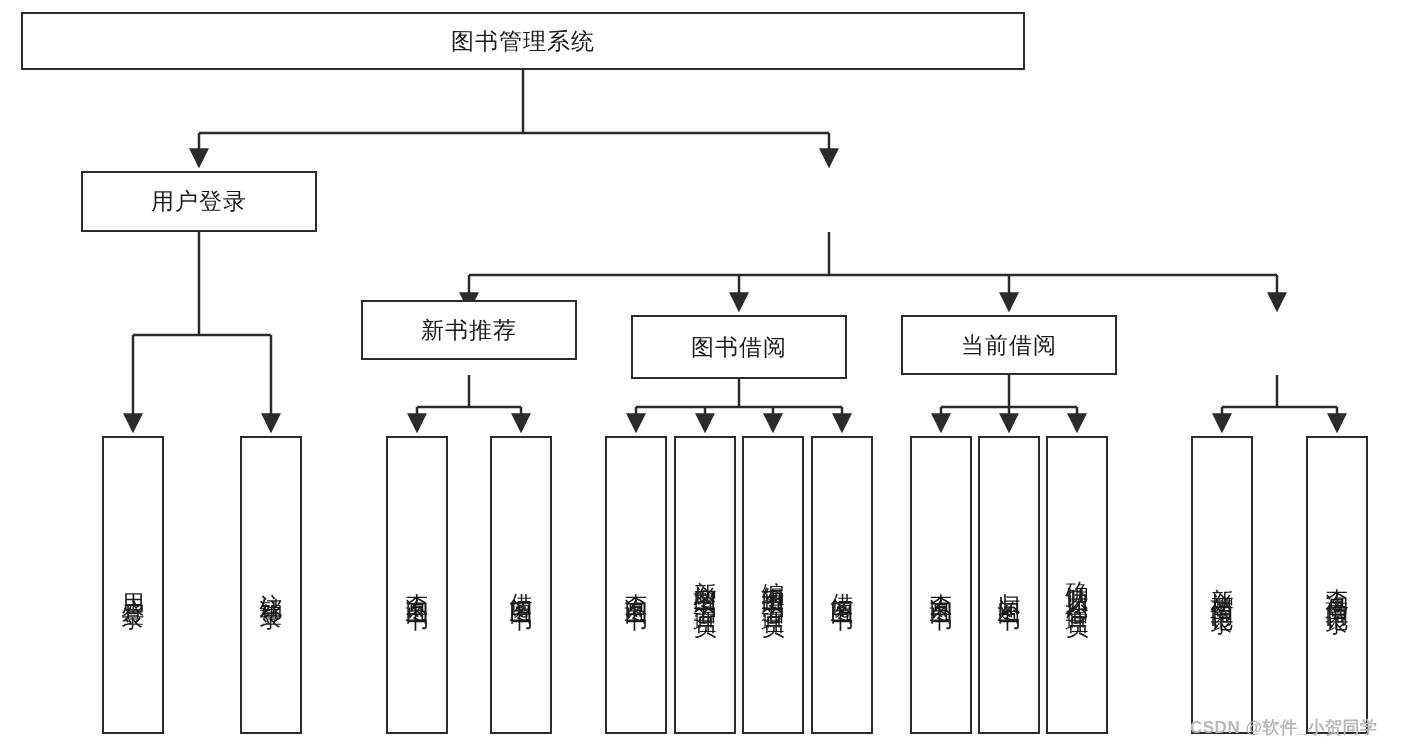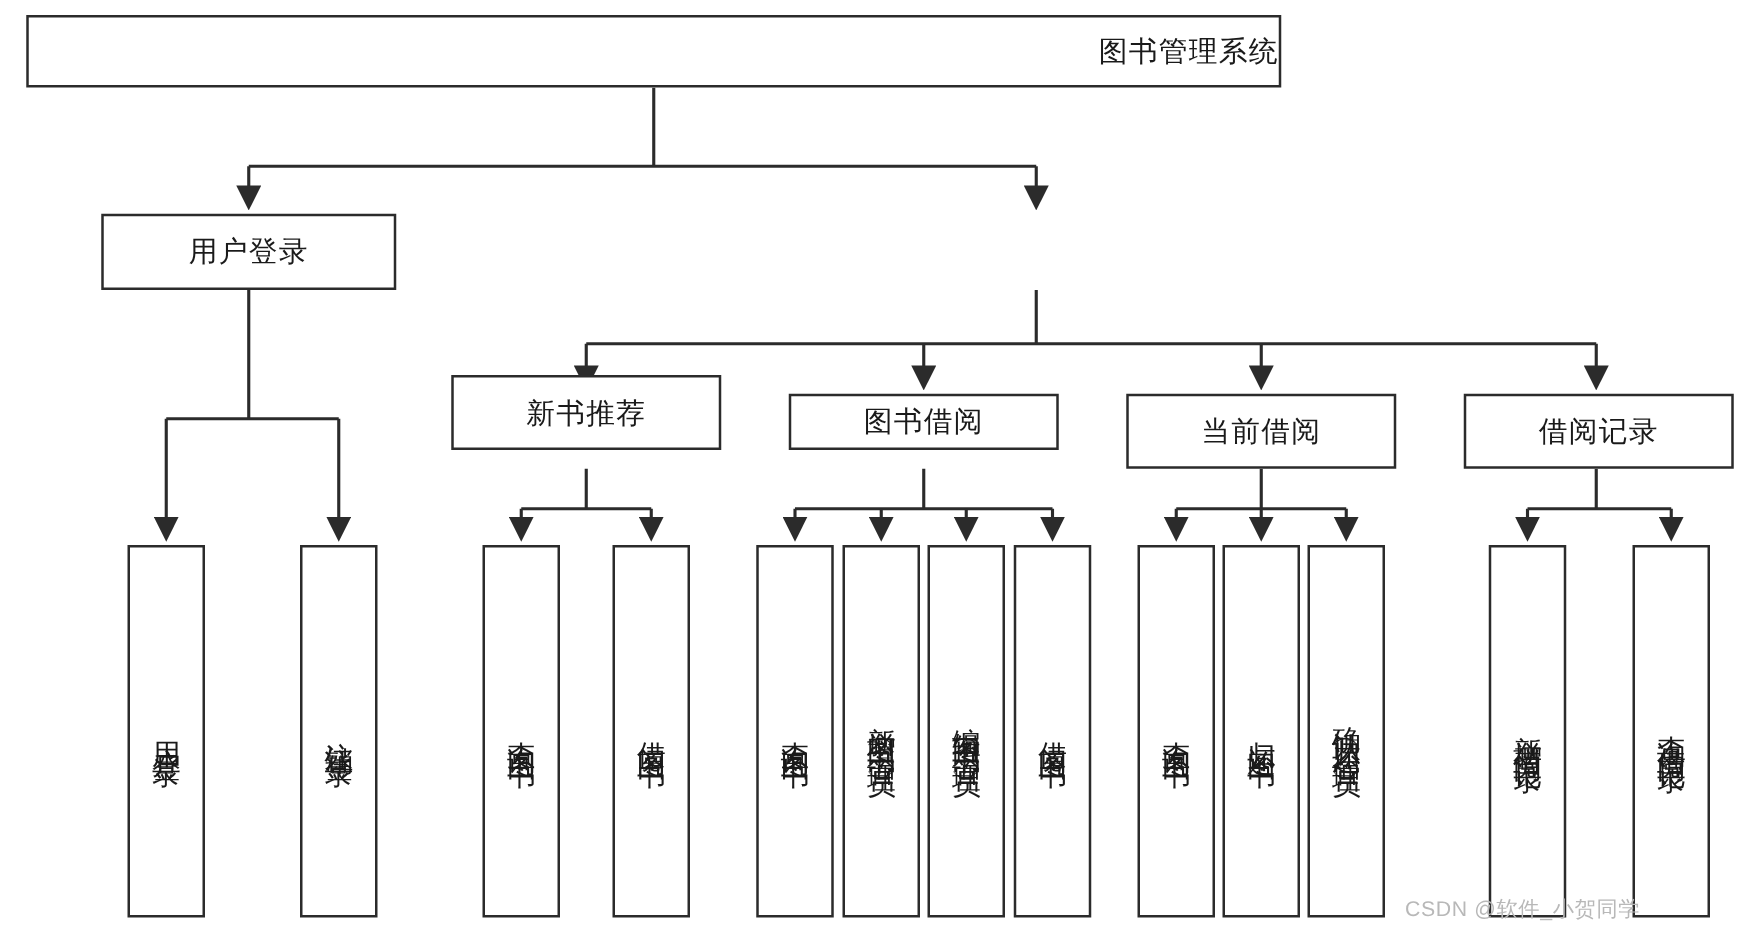--- a/index.html
+++ b/index.html
@@ -105,39 +105,36 @@
       <path d="M 1009 407 L 1009 430" marker-end="url(#arrow)"></path>
       <path d="M 1077 407 L 1077 430" marker-end="url(#arrow)"></path>
 
       <path d="M 1277 375 L 1277 407"></path>
       <path d="M 1222 407 L 1337 407"></path>
       <path d="M 1222 407 L 1222 430" marker-end="url(#arrow)"></path>
       <path d="M 1337 407 L 1337 430" marker-end="url(#arrow)"></path>
     </g>
   </svg>
 
-  <div class="node horiz" style="left:21px; top:12px; width:1004px; height:58px;justify-content:flex-end;">
+  <div class="node horiz" style="left:21px; top:12px; width:1004px; height:58px;">
     <span>图书管理系统</span>
   </div>
 
   <div class="node horiz" style="left:81px; top:171px; width:236px; height:61px;">
     <span>用户登录</span>
   </div>
 
   <div class="node horiz" style="left:361px; top:300px; width:216px; height:60px;">
     <span>新书推荐</span>
   </div>
-  <div class="node horiz" style="left:631px; top:315px; width:216px; height:45px;">
+  <div class="node horiz" style="left:631px; top:315px; width:216px; height:64px;">
     <span>图书借阅</span>
   </div>
   <div class="node horiz" style="left:901px; top:315px; width:216px; height:60px;">
     <span>当前借阅</span>
-  </div>
-  <div class="node horiz" style="left:1171px; top:315px; width:216px; height:60px;">
-    <span>借阅记录</span>
   </div>
 
   <div class="node leaf" style="left:102px; top:436px; width:62px; height:298px;">
     <span class="vtext">用户登录</span>
   </div>
   <div class="node leaf" style="left:240px; top:436px; width:62px; height:298px;">
     <span class="vtext">注销登录</span>
   </div>
 
   <div class="node leaf" style="left:386px; top:436px; width:62px; height:298px;">
@@ -170,15 +167,15 @@
     <span class="vtext">确认归还（管理员）</span>
   </div>
 
   <div class="node leaf" style="left:1191px; top:436px; width:62px; height:298px;">
     <span class="vtext">新增借阅记录</span>
   </div>
   <div class="node leaf" style="left:1306px; top:436px; width:62px; height:298px;">
     <span class="vtext">查询借阅记录</span>
   </div>
 
-  <div class="watermark" style="left:1124px; top:716px;">CSDN @软件_小贺同学</div>
+  <div class="watermark" style="left:1190px; top:716px;font-weight:bold;">CSDN @软件_小贺同学</div>
 
 </div>
 
 </body></html>

